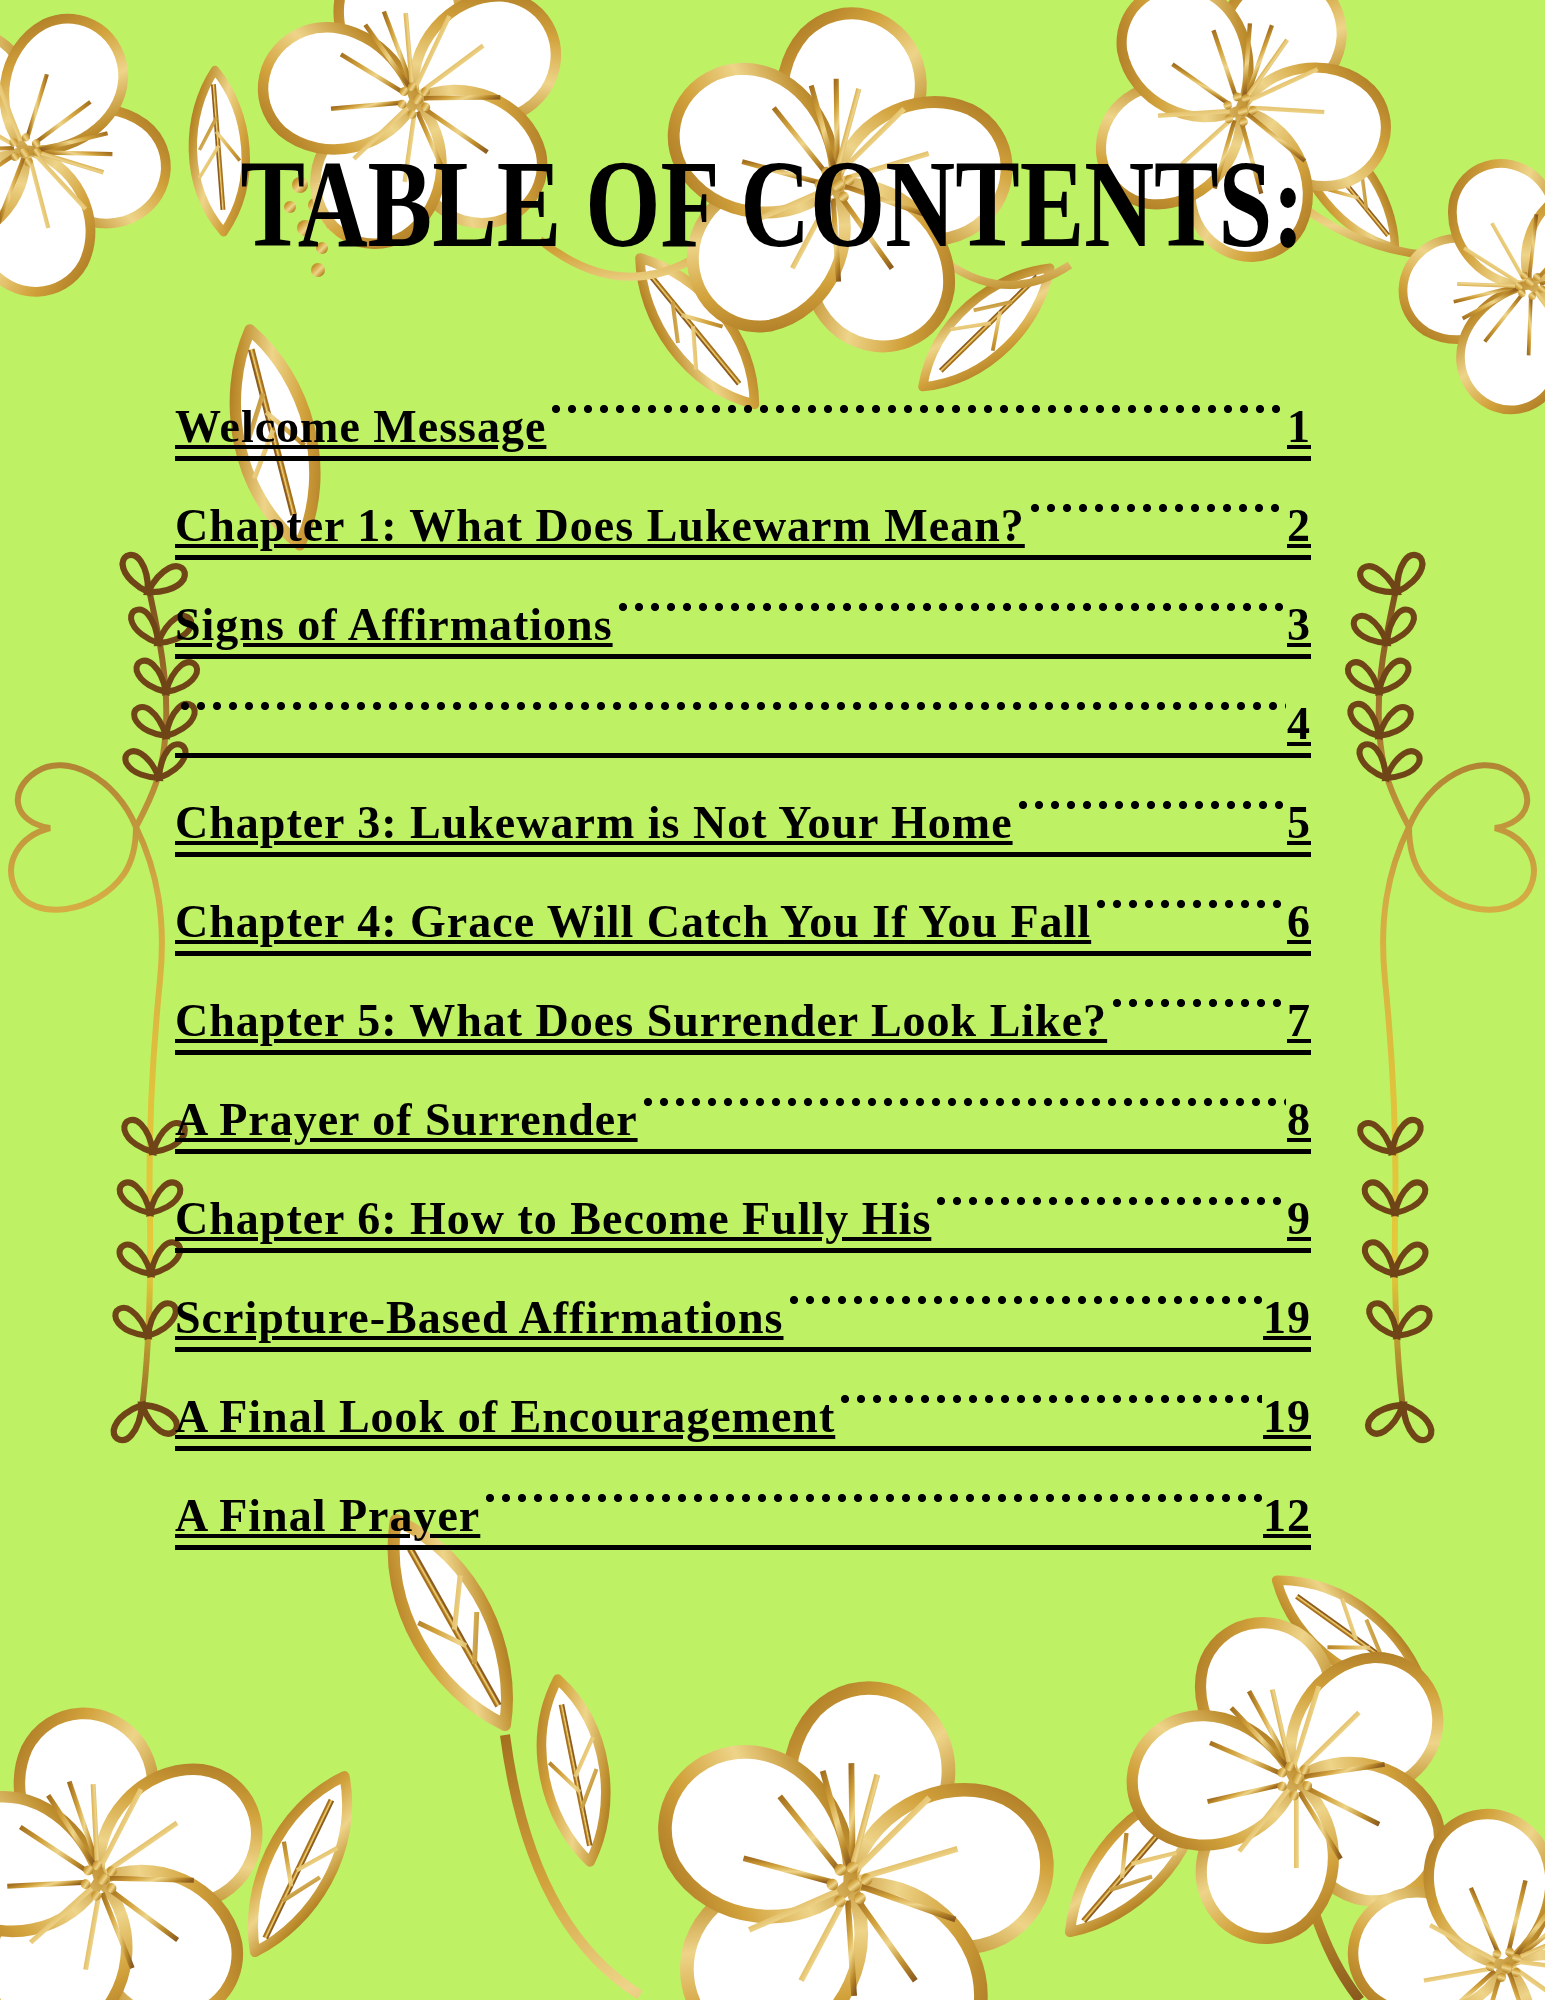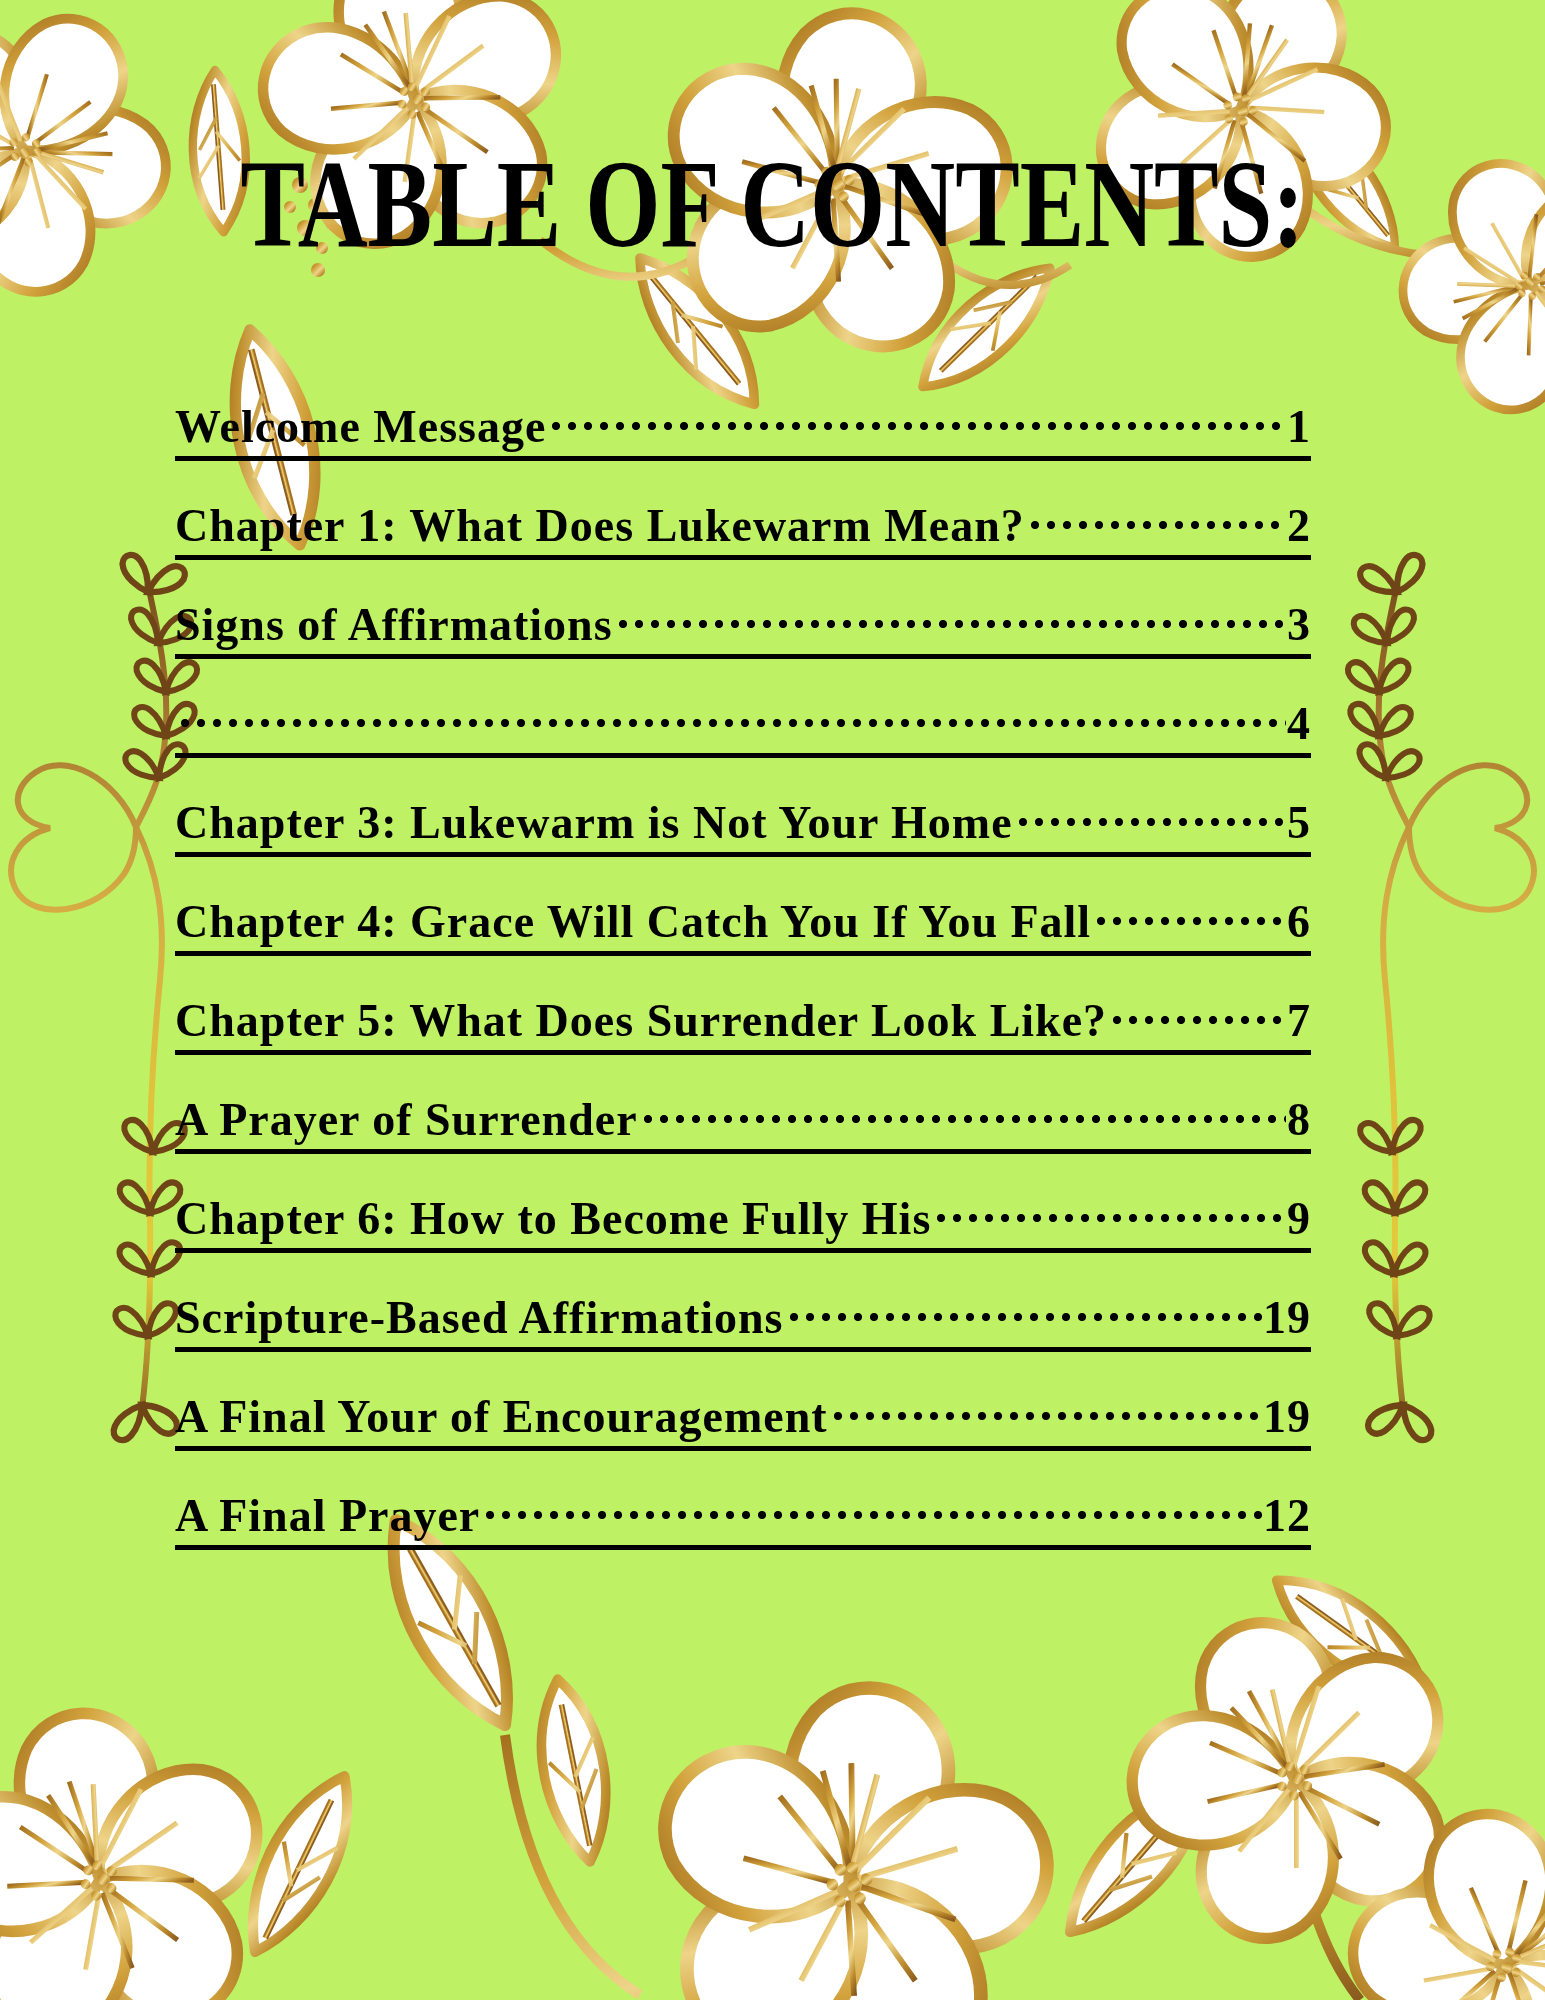--- a/index.html
+++ b/index.html
@@ -19,24 +19,24 @@
     text-align:center;
     font-size:124px;font-weight:700;line-height:1.0;
     letter-spacing:0px;color:#000;z-index:2;
     transform:scaleX(0.78);transform-origin:center;
     white-space:nowrap;
   }
   .toc{
     position:absolute;top:402px;left:175px;width:1136px;z-index:2;
   }
   .toc-row{
-    display:flex;align-items:center;
+    display:flex;align-items:flex-start;
     height:50px;
     border-bottom:5px solid #000;
-    padding-bottom:4px;margin-bottom:40px;
+    padding-bottom:4px;margin-bottom:40px;text-decoration:underline;
   }
   .toc-row:last-child{margin-bottom:0;margin-top:32px;}
   .toc-label,.toc-page{
     font-size:46px;font-weight:700;line-height:50px;
     letter-spacing:1px;white-space:nowrap;
   }
   .toc-dots{
     flex:1;height:14px;margin:0 1px 3px 2px;
     background-image:radial-gradient(circle at 8px 7px,#000 3.6px,transparent 4.5px);
     background-size:16px 14px;background-repeat:repeat-x;
@@ -229,21 +229,21 @@
       <span class="toc-page">9</span>
     </div>
 
     <div class="toc-row">
       <span class="toc-label">Scripture-Based Affirmations</span>
       <span class="toc-dots"></span>
       <span class="toc-page">19</span>
     </div>
 
     <div class="toc-row">
-      <span class="toc-label">A Final Your of Encouragement</span>
+      <span class="toc-label">A Final Look of Encouragement</span>
       <span class="toc-dots"></span>
       <span class="toc-page">19</span>
     </div>
 
     <div class="toc-row">
       <span class="toc-label">A Final Prayer</span>
       <span class="toc-dots"></span>
       <span class="toc-page">12</span>
     </div>
 

